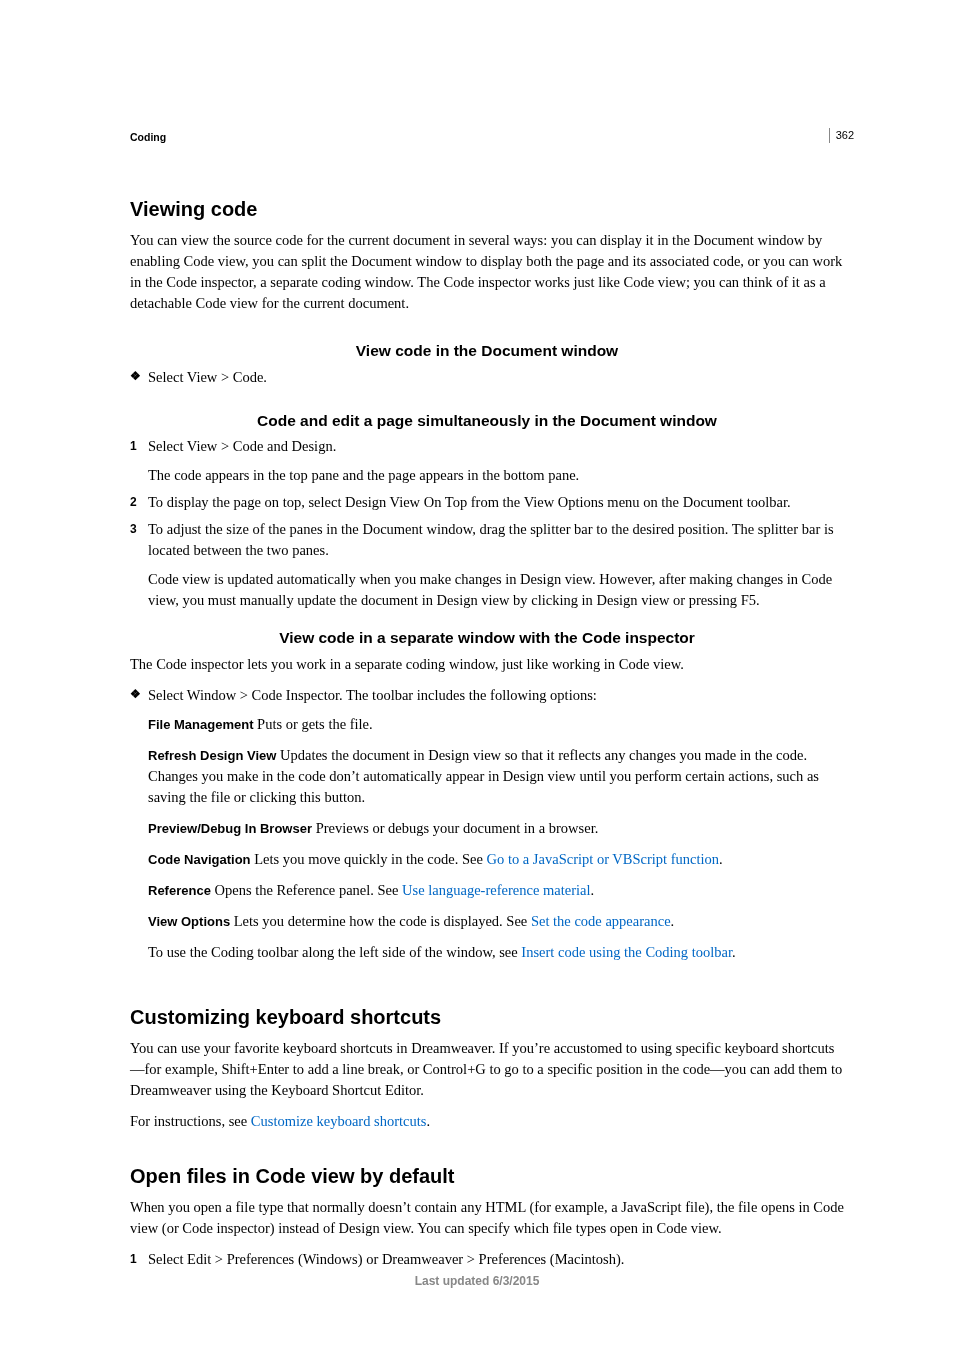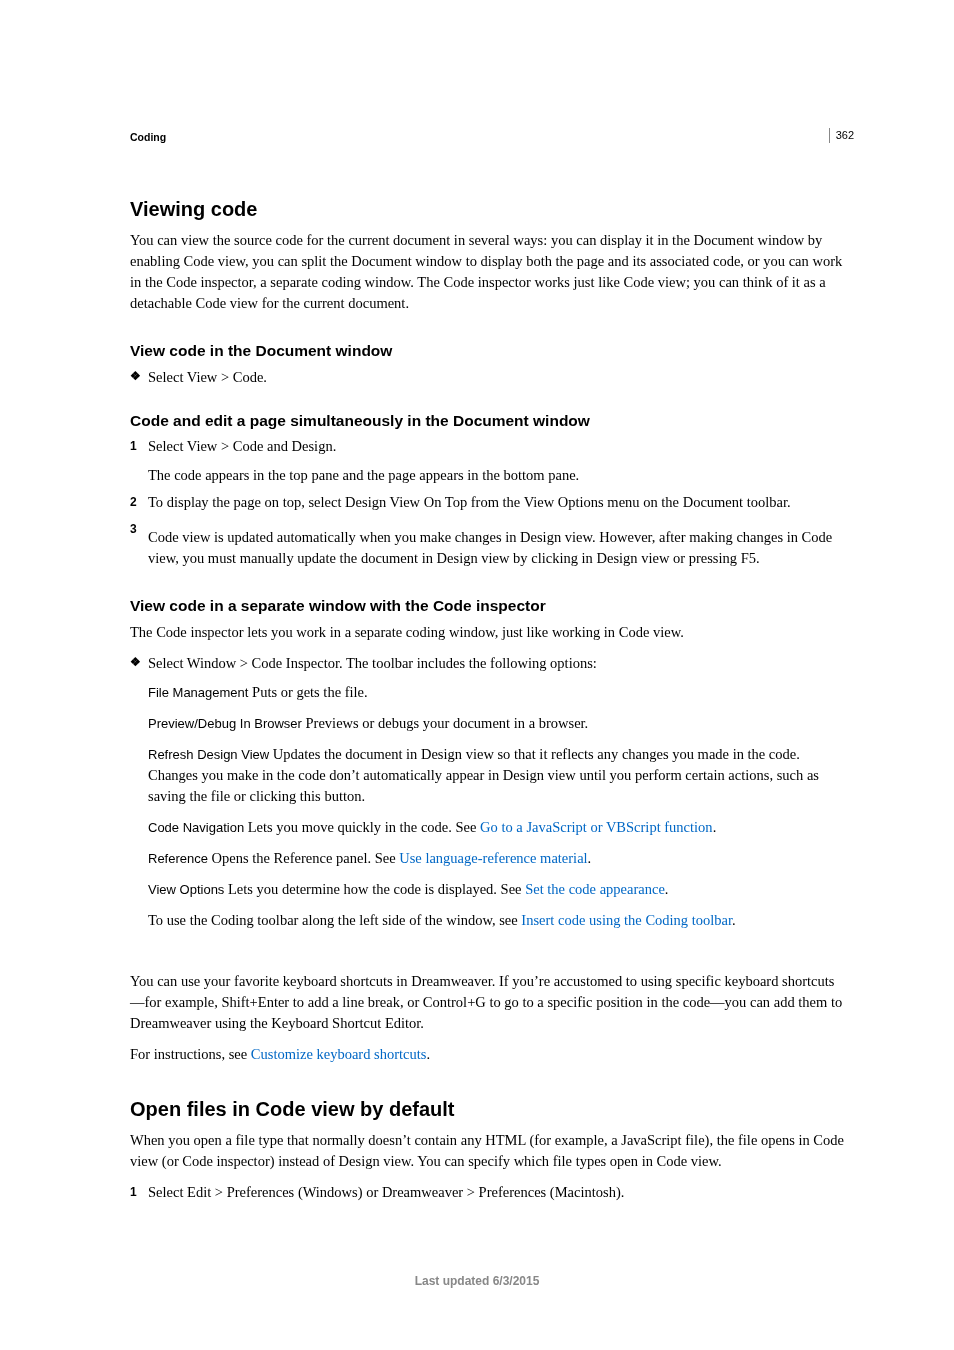--- a/index.html
+++ b/index.html
@@ -43,29 +43,30 @@
     font-size: 20px;
     color: #000;
     margin: 0 0 6px 0;
   }
   h3 {
     font-family: "Myriad Pro", "Helvetica Neue", Arial, sans-serif;
     font-weight: bold;
     font-size: 15.5px;
     color: #000;
     margin: 0 0 4px 0;
+    text-align: center;
   }
   p {
     margin: 0 0 10px 0;
   }
   .intro {
     margin-bottom: 26px;
   }
   .block {
-    margin-bottom: 26px;
+    margin-bottom: 16px;
   }
   .block-tight {
     margin-bottom: 22px;
   }
   .bullet-row, .num-row {
     display: flex;
     margin: 0 0 6px 0;
   }
   .marker {
     flex: 0 0 18px;
@@ -85,21 +86,21 @@
     margin: 8px 0 0 0;
   }
   .defs {
     margin-left: 18px;
   }
   .def {
     margin: 0 0 10px 0;
   }
   .def-term {
     font-family: "Myriad Pro", "Helvetica Neue", Arial, sans-serif;
-    font-weight: normal;
+    font-weight: bold;
     font-size: 13px;
   }
   .link {
     color: #0067c5;
   }
   .footer {
     position: absolute;
     bottom: 60px;
     left: 0;
     width: 100%;
@@ -140,50 +141,52 @@
     </div>
 
     <div class="num-row">
       <div class="marker">2</div>
       <div class="item-body">To display the page on top, select Design View On Top from the View Options menu on the Document toolbar.</div>
     </div>
 
     <div class="num-row" style="margin-bottom:0;">
       <div class="marker">3</div>
       <div class="item-body">
+        <span>To adjust the size of the panes in the Document window, drag the splitter bar to the desired position. The splitter bar is located between the two panes.</span>
         <p class="sub-p">Code view is updated automatically when you make changes in Design view. However, after making changes in Code view, you must manually update the document in Design view by clicking in Design view or pressing F5.</p>
       </div>
     </div>
   </div>
 
   <div class="block" style="margin-bottom:40px;">
     <h3>View code in a separate window with the Code inspector</h3>
     <p>The Code inspector lets you work in a separate coding window, just like working in Code view.</p>
     <div class="bullet-row" style="margin-bottom:8px;">
       <div class="marker">❖</div>
       <div class="item-body">Select Window &gt; Code Inspector. The toolbar includes the following options:</div>
     </div>
 
     <div class="defs">
       <p class="def"><span class="def-term">File Management</span><span>  Puts or gets the file.</span></p>
 
+      <p class="def"><span class="def-term">Refresh Design View</span><span>  Updates the document in Design view so that it reflects any changes you made in the code. Changes you make in the code don’t automatically appear in Design view until you perform certain actions, such as saving the file or clicking this button.</span></p>
+
       <p class="def"><span class="def-term">Preview/Debug In Browser</span><span>  Previews or debugs your document in a browser.</span></p>
-
-      <p class="def"><span class="def-term">Refresh Design View</span><span>  Updates the document in Design view so that it reflects any changes you made in the code. Changes you make in the code don’t automatically appear in Design view until you perform certain actions, such as saving the file or clicking this button.</span></p>
 
       <p class="def"><span class="def-term">Code Navigation</span><span>  Lets you move quickly in the code. See </span><span class="link">Go to a JavaScript or VBScript function</span><span>.</span></p>
 
       <p class="def"><span class="def-term">Reference</span><span>  Opens the Reference panel. See </span><span class="link">Use language-reference material</span><span>.</span></p>
 
       <p class="def"><span class="def-term">View Options</span><span>  Lets you determine how the code is displayed. See </span><span class="link">Set the code appearance</span><span>.</span></p>
 
       <p class="def" style="margin-bottom:0;"><span>To use the Coding toolbar along the left side of the window, see </span><span class="link">Insert code using the Coding toolbar</span><span>.</span></p>
     </div>
   </div>
 
+  <h2>Customizing keyboard shortcuts</h2>
   <p>You can use your favorite keyboard shortcuts in Dreamweaver. If you’re accustomed to using specific keyboard shortcuts—for example, Shift+Enter to add a line break, or Control+G to go to a specific position in the code—you can add them to Dreamweaver using the Keyboard Shortcut Editor.</p>
   <p style="margin-bottom:30px;"><span>For instructions, see </span><span class="link">Customize keyboard shortcuts</span><span>.</span></p>
 
   <h2>Open files in Code view by default</h2>
   <p>When you open a file type that normally doesn’t contain any HTML (for example, a JavaScript file), the file opens in Code view (or Code inspector) instead of Design view. You can specify which file types open in Code view.</p>
   <div class="num-row">
     <div class="marker">1</div>
     <div class="item-body">Select Edit &gt; Preferences (Windows) or Dreamweaver &gt; Preferences (Macintosh).</div>
   </div>
 

